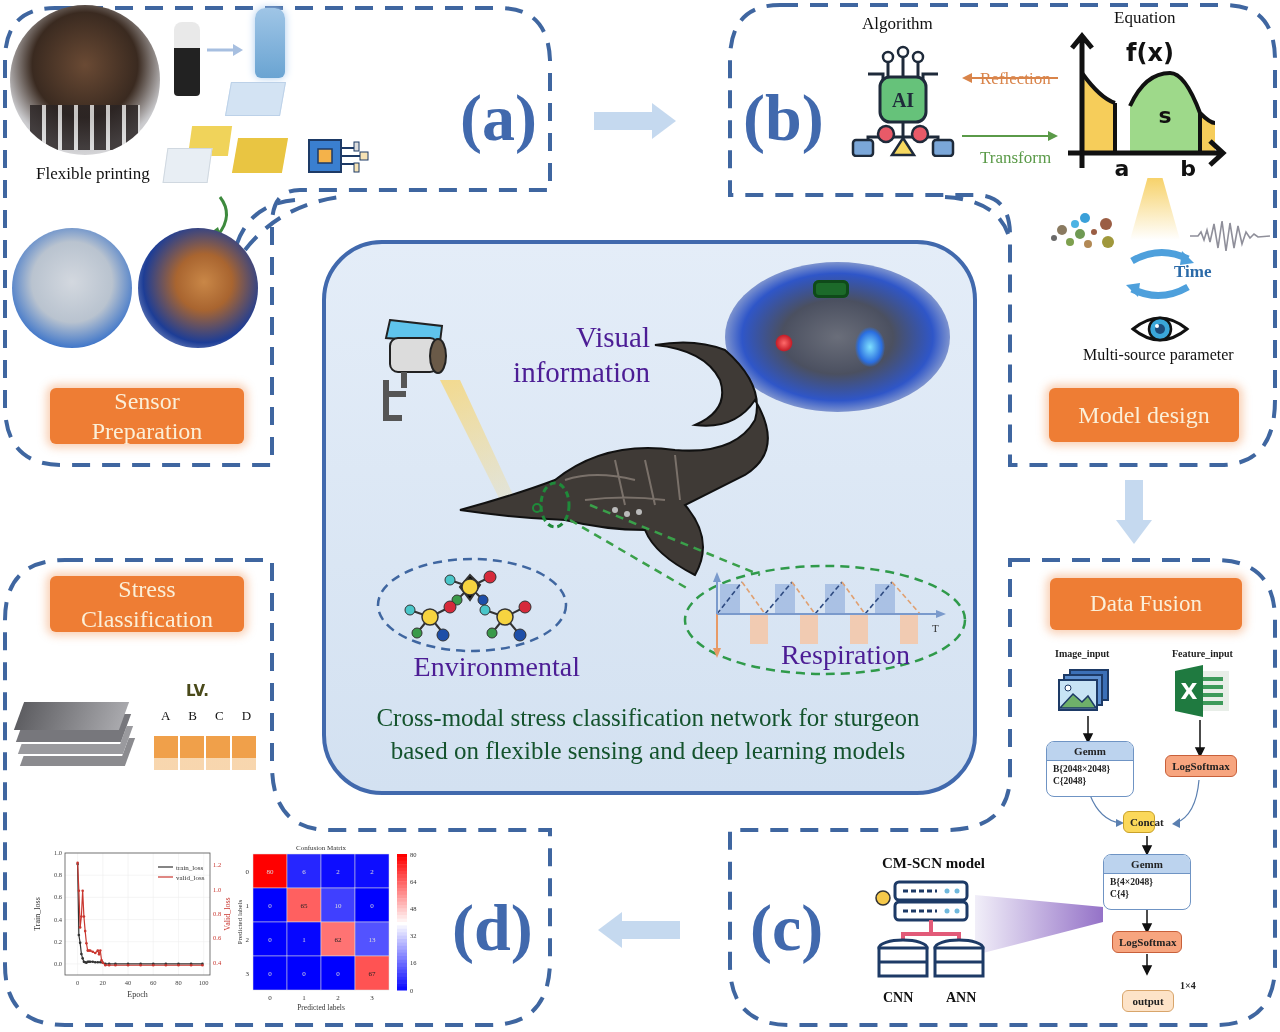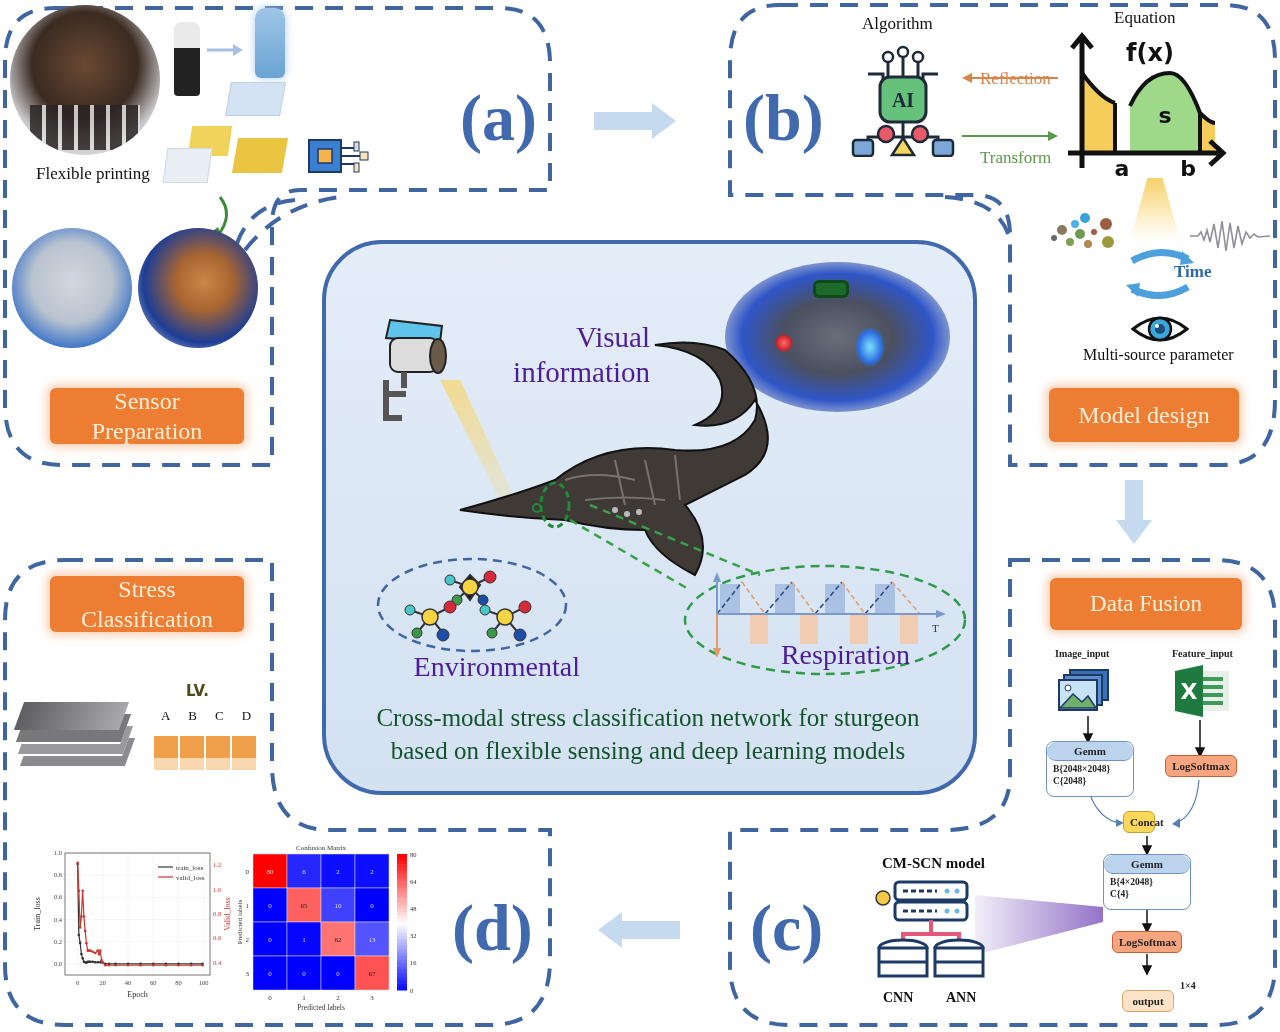--- a/index.html
+++ b/index.html
@@ -12,21 +12,21 @@
   .orange-box { position: absolute; background: #ee7d34; color: #fbefd8; font-family: "Liberation Serif", serif; text-align: center; border-radius: 6px; box-shadow: 0 0 8px 4px rgba(238,125,52,0.35); line-height: 1.25; display:flex; flex-direction:column; align-items:center; justify-content:center; }
   .orange-box span { display:block; }
   .caption { position: absolute; font-family: "Liberation Serif", serif; font-size: 17px; color: #111; white-space: nowrap; }
   .photo-circle { position: absolute; border-radius: 50%; overflow: hidden; }
   .big-arrow { position: absolute; }
   .center-card { position: absolute; left: 322px; top: 240px; width: 655px; height: 555px; border: 4px solid #4169ad; border-radius: 60px; background: linear-gradient(180deg,#e4edf8 0%, #d3e1f1 100%); }
   .center-title { position: absolute; font-family: "Liberation Serif", serif; font-weight: normal; font-size: 29px; color: #4c1d95; text-align: right; line-height: 1.2; }
   .center-bottom { position: absolute; left: 328px; top: 702px; width: 640px; text-align: center; font-family: "Liberation Serif", serif; font-size: 25px; color: #14532d; line-height: 1.3; }
   .node { position: absolute; border-radius: 6px; font-family: "Liberation Serif", serif; font-weight: bold; font-size: 11px; text-align: center; color: #222; }
   .gemm { background: #ffffff; border: 1.5px solid #6f94c4; border-radius: 8px; overflow: hidden; }
-  .gemm .hdr { background: #bcd3ee; border-bottom: 1.5px solid #6f94c4; padding: 3px 0; font-size: 11px; border-radius: 9px; }
+  .gemm .hdr { background: #bcd3ee; border-bottom: 1.5px solid #6f94c4; padding: 3px 0; font-size: 11px; }
   .gemm .body { text-align: left; padding: 3px 6px; font-size: 9.5px; line-height: 1.25; }
   .lsm { background: #f7a57f; border: 1.5px solid #c8603a; padding: 4px 6px; }
   .concat { background: #fbd85a; border: 1.5px solid #c9a12a; padding: 4px 6px; }
   .outnode { background: #fde3c8; border: 1.5px solid #d8a56b; padding: 4px 8px; }
   .small-lbl { position: absolute; font-family: "Liberation Serif", serif; font-weight: bold; font-size: 10px; color: #222; white-space: nowrap; }
   .chart-svg text { font-family: "Liberation Serif", serif; }
 </style>
 </head>
 <body>
 

